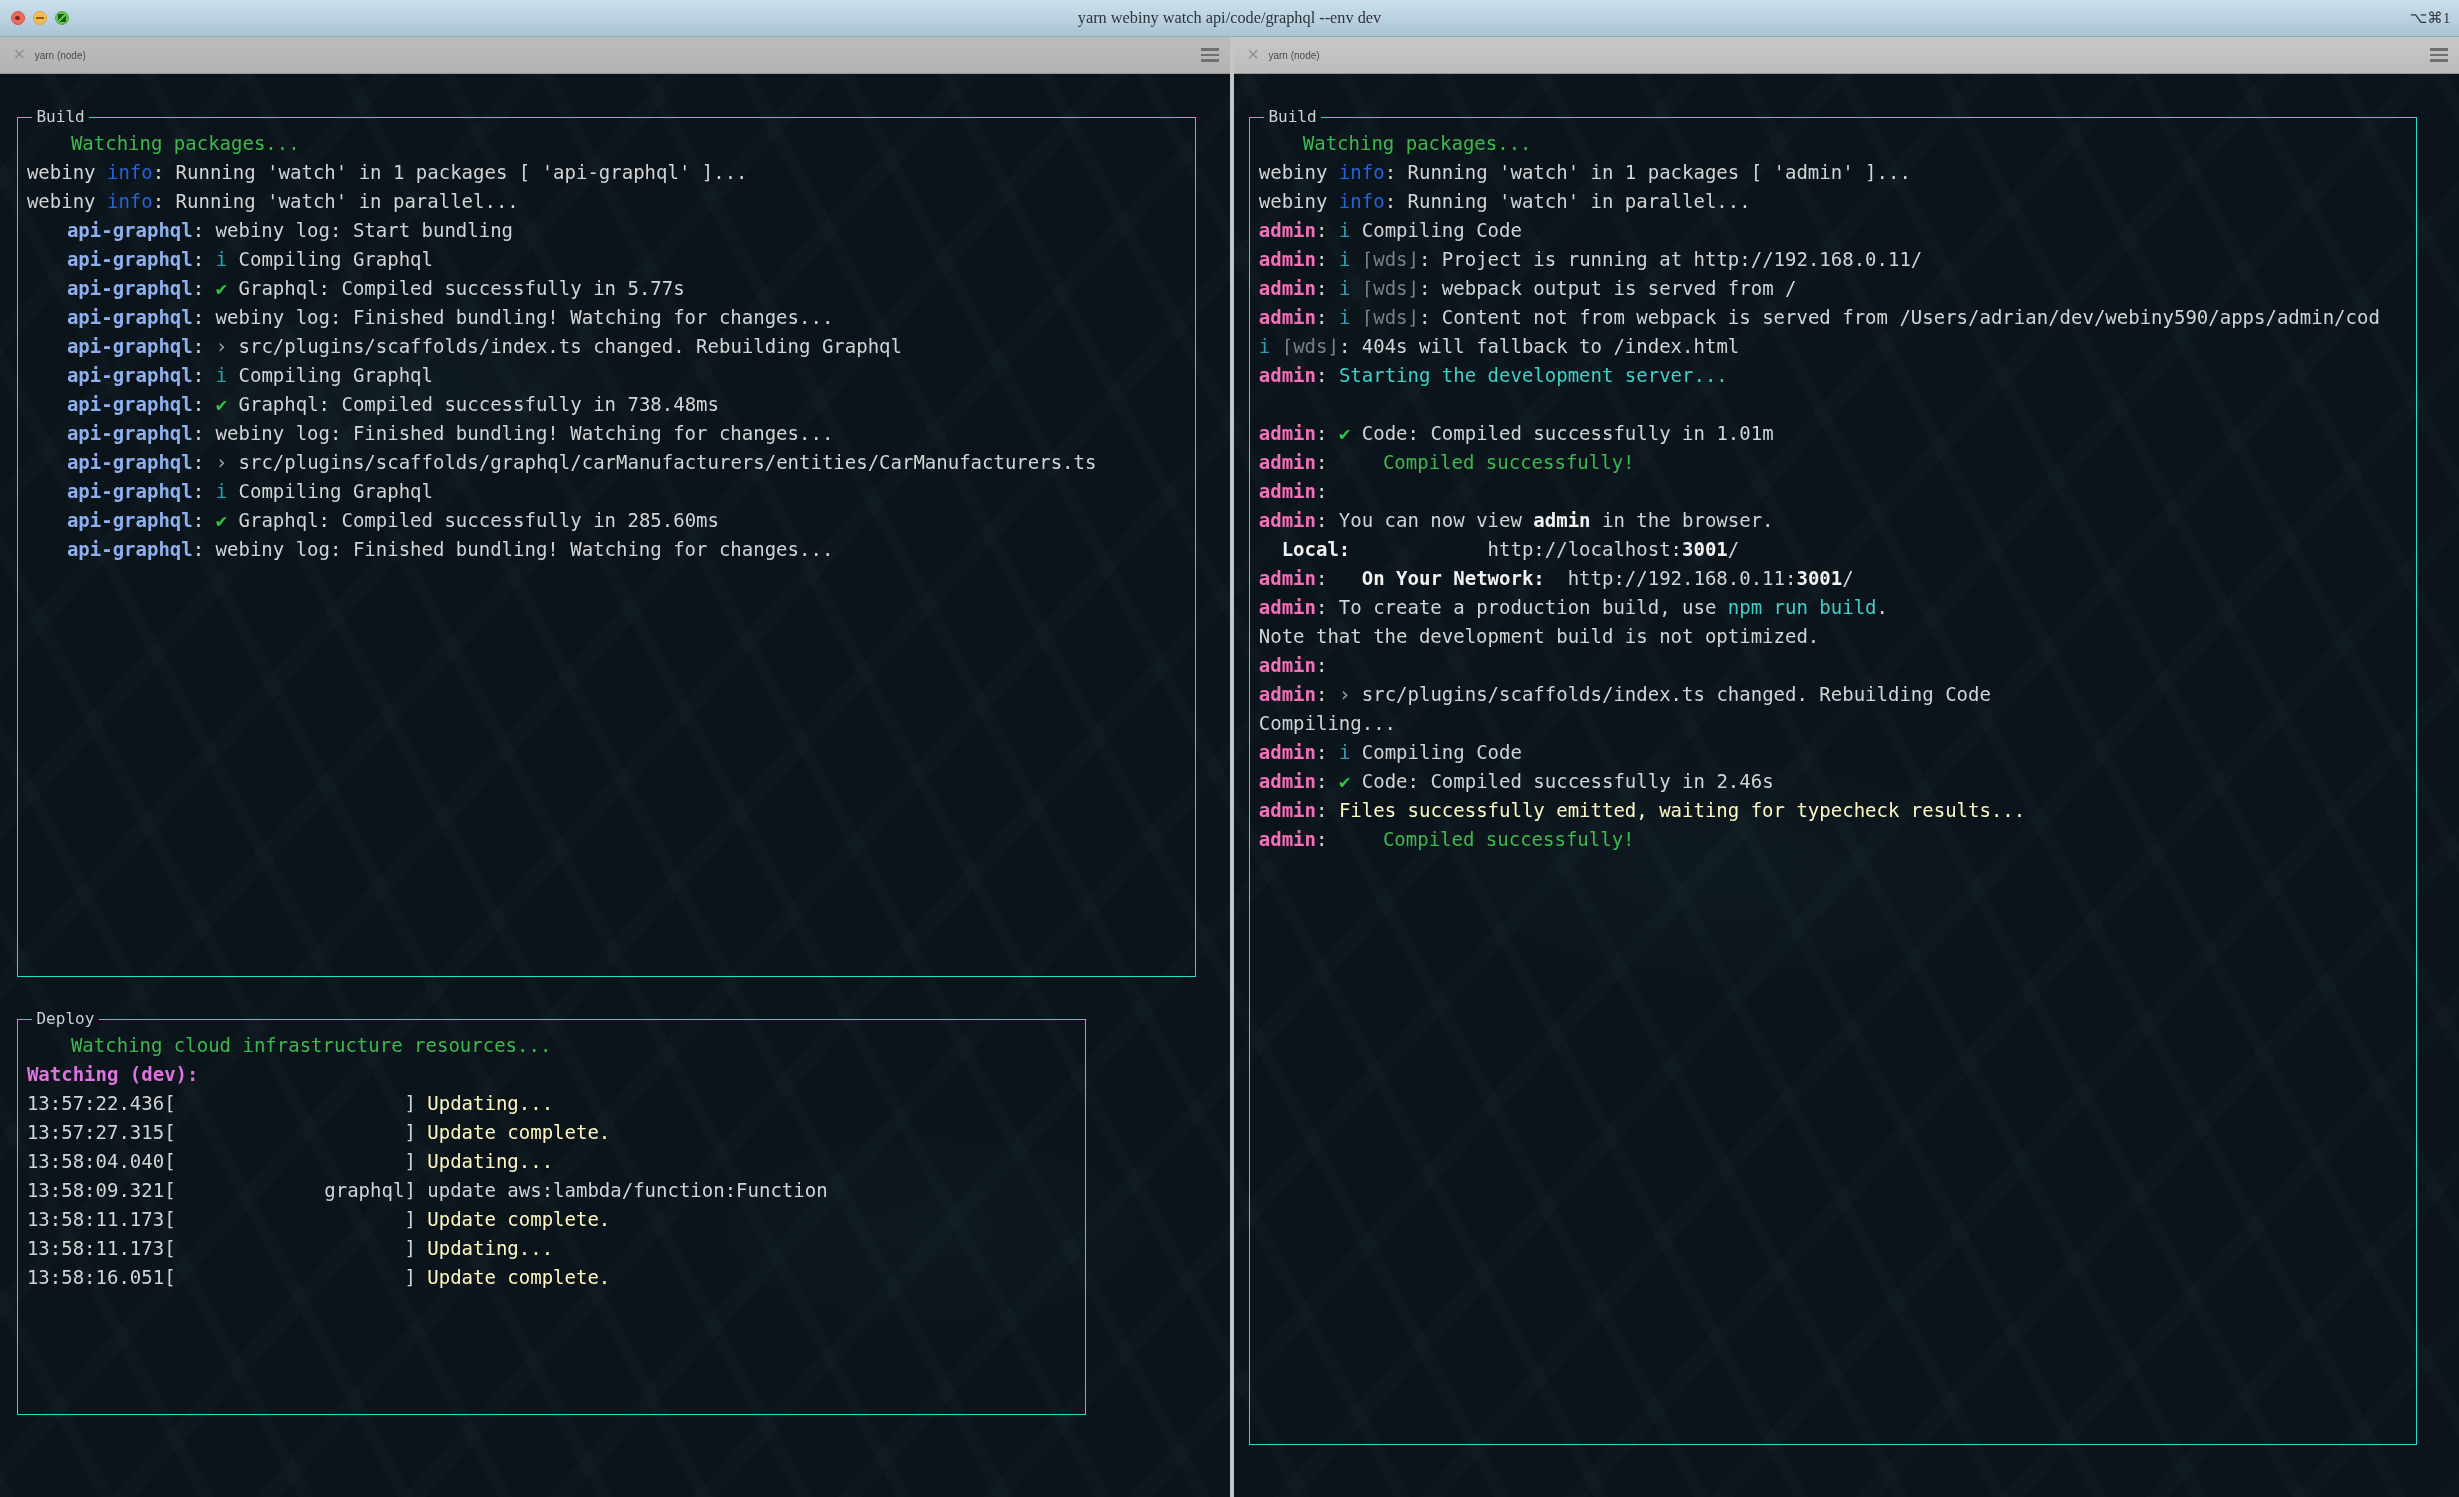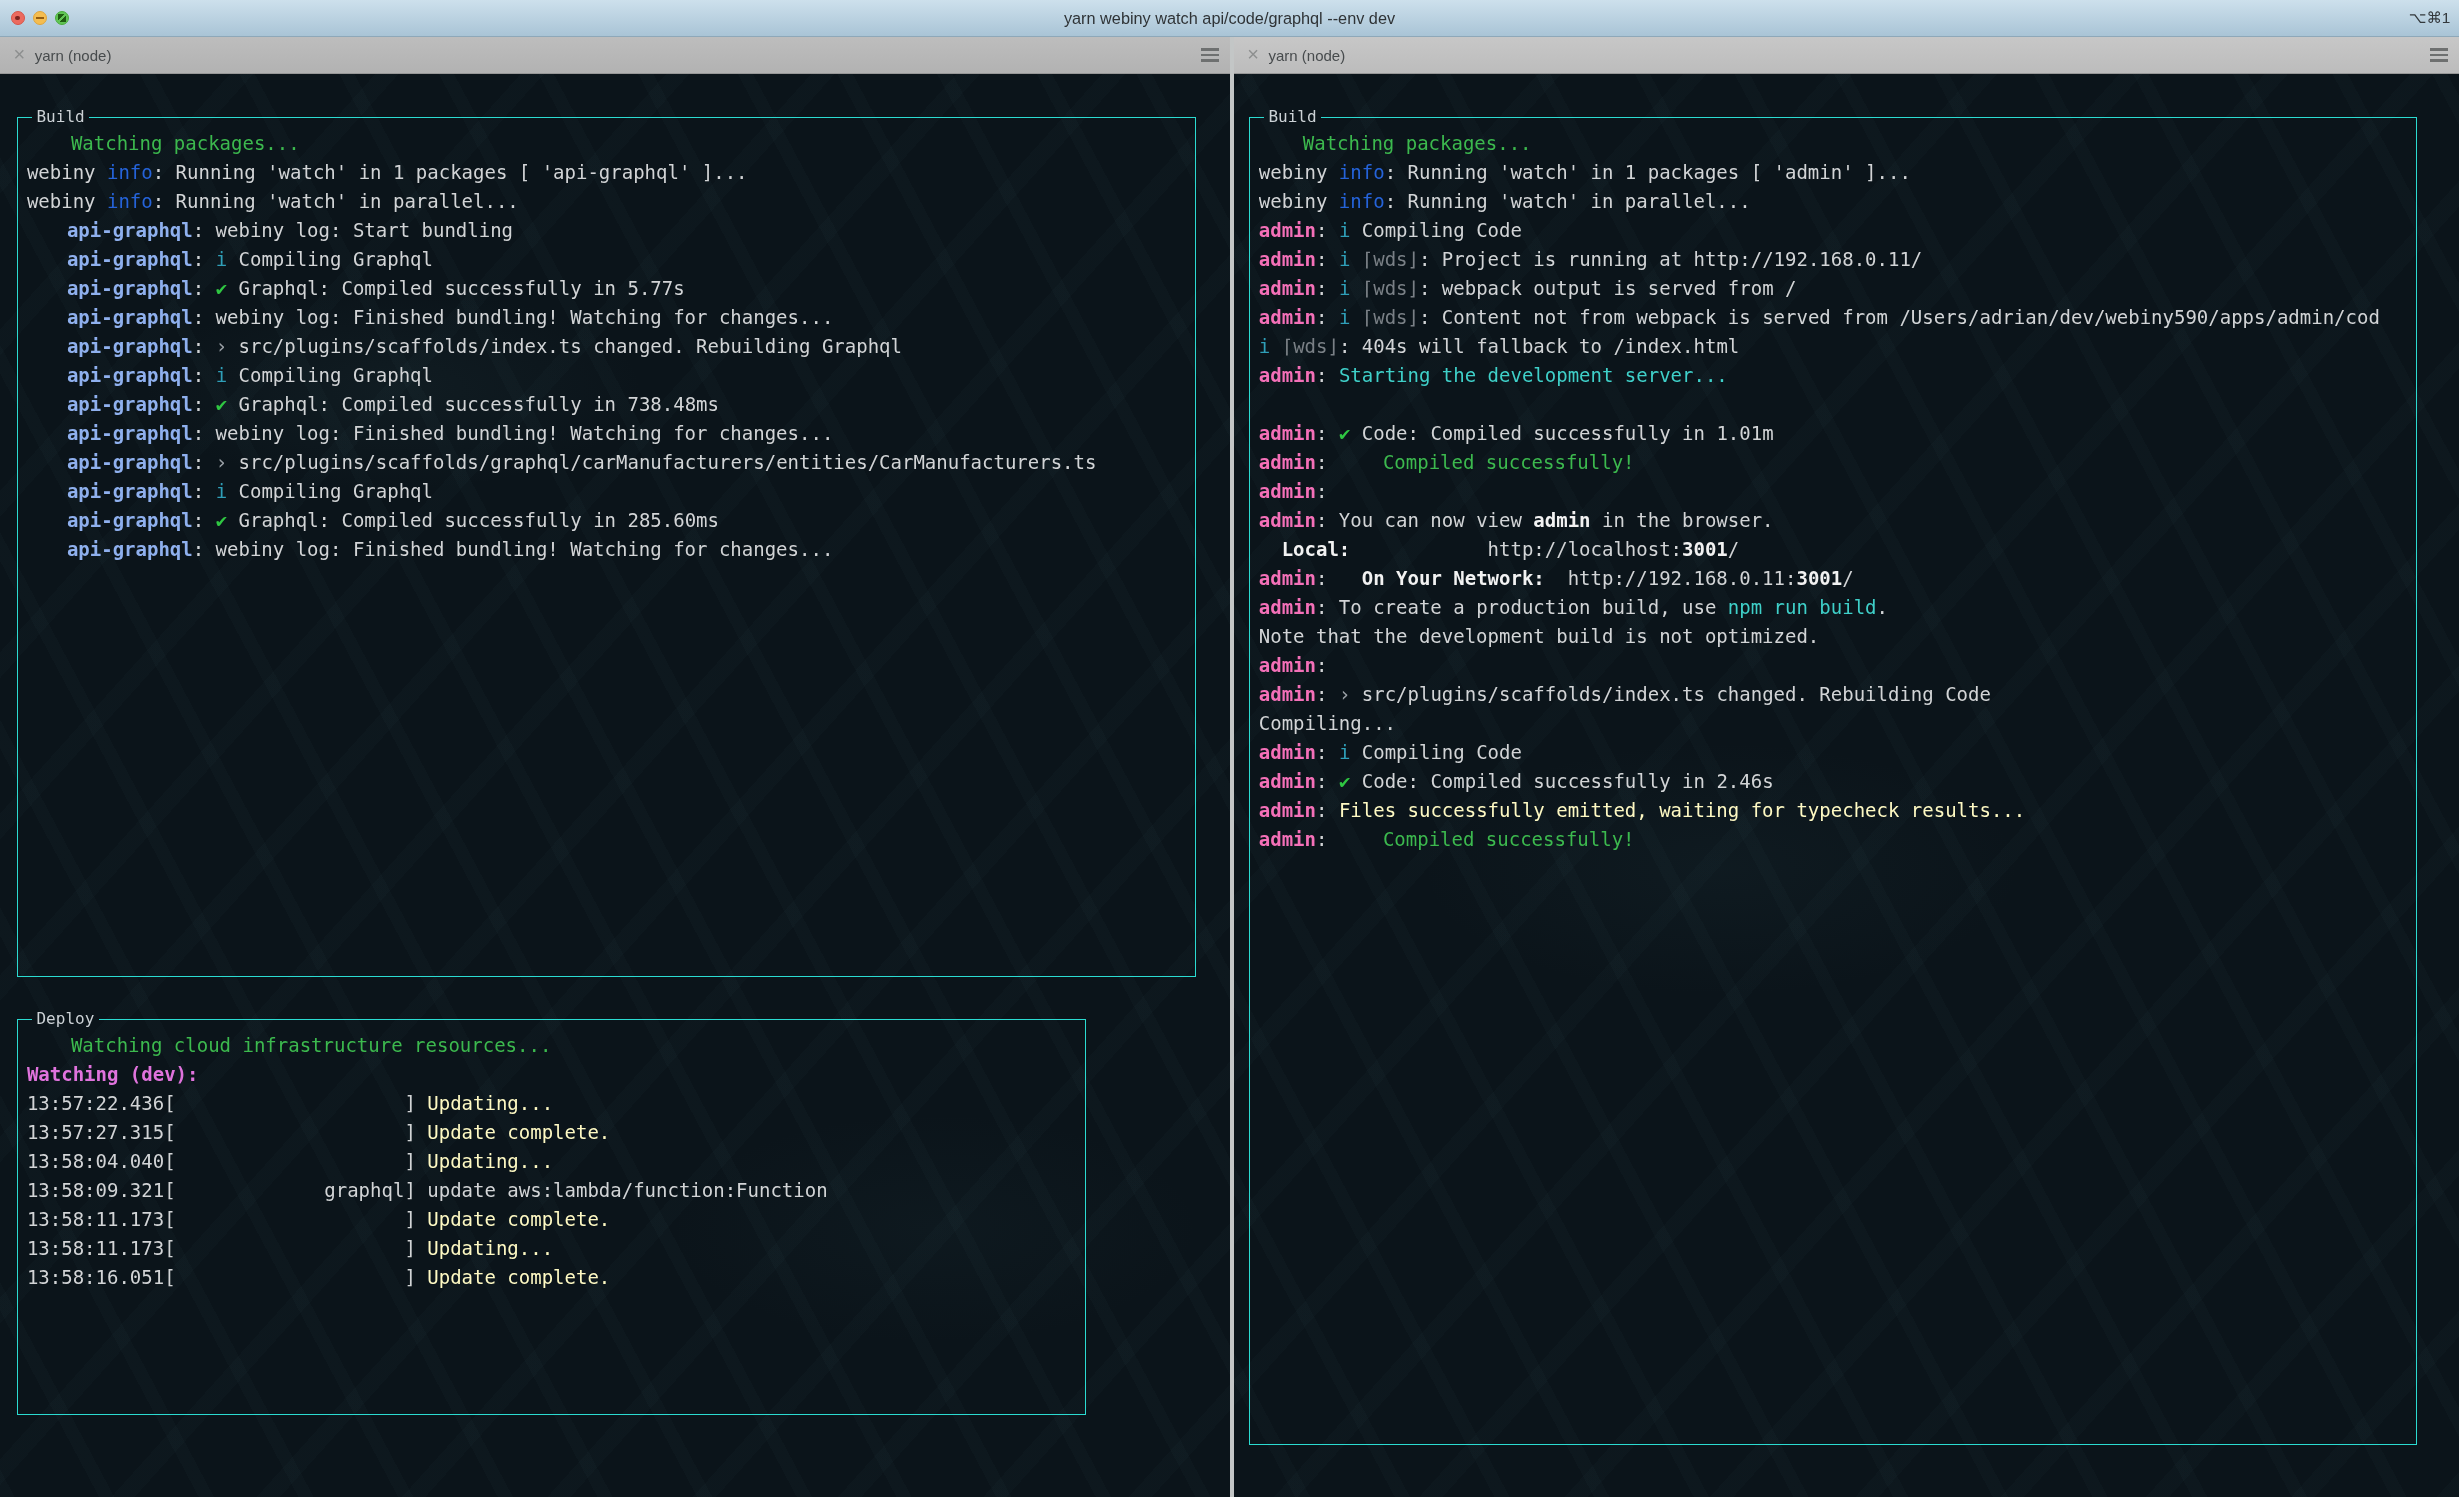--- a/index.html
+++ b/index.html
@@ -12,21 +12,21 @@
       radial-gradient(ellipse 500px 211px at 70% 58%, rgba(54,90,98,0.09), transparent 60%),
       radial-gradient(ellipse 442px 192px at 38% 82%, rgba(54,90,98,0.07), transparent 60%),
       repeating-linear-gradient(62deg, rgba(72,112,118,0.045) 0 13.4px, transparent 13.4px 88px),
       repeating-linear-gradient(-48deg, rgba(62,102,110,0.045) 0 17.3px, transparent 17.3px 108px);
   }
   
   .titlebar{
     height:37px; display:flex; align-items:center; position:relative;
     background:linear-gradient(#cde0ec,#a9c4d6);
     border-bottom:1px solid #8ea8b9;
-    font-family:Liberation Sans, sans-serif;
+    font-family:Liberation Serif, serif;
   }
   .traffic{ display:flex; gap:7.7px; padding-left:10.6px; }
   .tl{ width:14.4px; height:14.4px; border-radius:50%; display:flex; align-items:center; justify-content:center; cursor:default; }
   .tl-red{ background:#ec6a5e; border:1px solid #d65549; }
   .tl-yellow{ background:#f5bd4f; border:1px solid #dfa63c; }
   .tl-green{ background:#61c554; border:1px solid #4aad3e; }
   .tl-red .dot{ width:4.8px; height:4.8px; border-radius:50%; background:#7c231e; }
   .tl-yellow .bar{ width:7.7px; height:1.9px; background:#935c10; }
   .tl-green .diag{ width:8.6px; height:8.6px; background:linear-gradient(135deg,#1f5c12 42%,rgba(0,0,0,0) 42% 58%,#1f5c12 58%); }
   .wtitle{
@@ -41,21 +41,21 @@
   .vdivider{ width:3.8px; flex:none; background:#c3c6c6; }
   .pane-w-right{ flex:1; }
   .tabbar{
     display:flex; align-items:center; height:37px;
     font-family:"Liberation Sans",sans-serif;
     border-bottom:1px solid #979797;
   }
   .tabbar.left-bar{ background:linear-gradient(#bdbdbd,#b2b2b2); }
   .tabbar.right-bar{ background:linear-gradient(#c7c7c7,#bcbcbc); }
   .tab-close{ color:#8d8f8f; font-size:20px; line-height:1; padding:0 9.6px 1.9px 13.4px; cursor:pointer; }
-  .tab-label{ color:#474b4d; font-size:15px; cursor:pointer; }
+  .tab-label{ color:#474b4d; font-size:10px; cursor:pointer; }
   .tab-menu{ margin-left:auto; margin-right:11.5px; display:flex; flex-direction:column; gap:2.9px; cursor:pointer; }
   .tab-menu i{ display:block; width:18px; height:2.9px; background:#6e7070; }
   
   .contentrow{ height:1425px; }
   .term-pane{ position:relative; overflow:hidden; }
   fieldset.panel{
     position:absolute;
     border:1.9px solid #2bdbd1;
     background:transparent;
     padding:3.8px 7.7px 0 8.6px;

